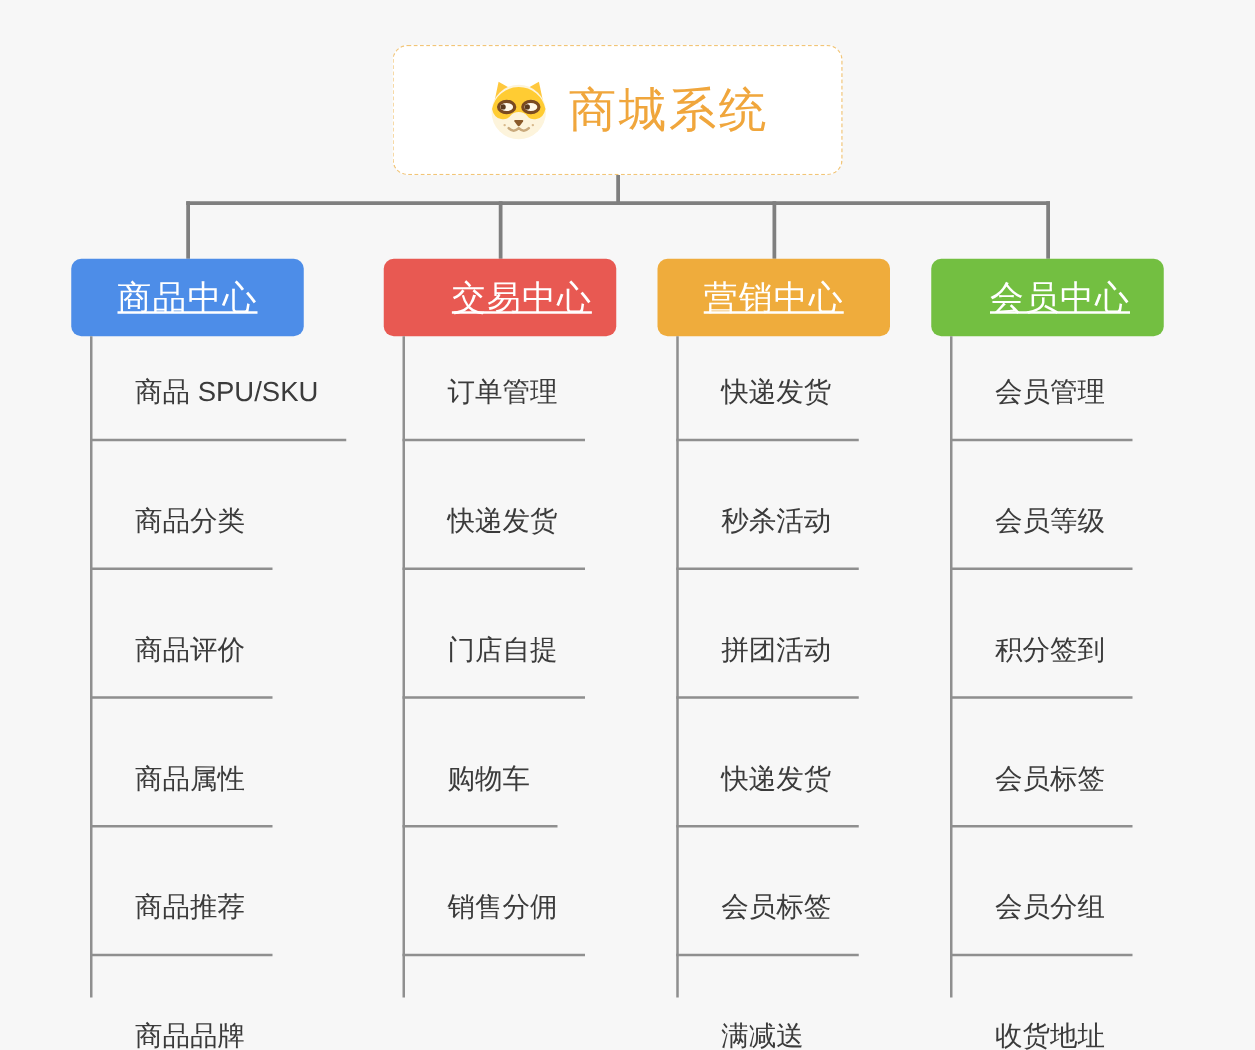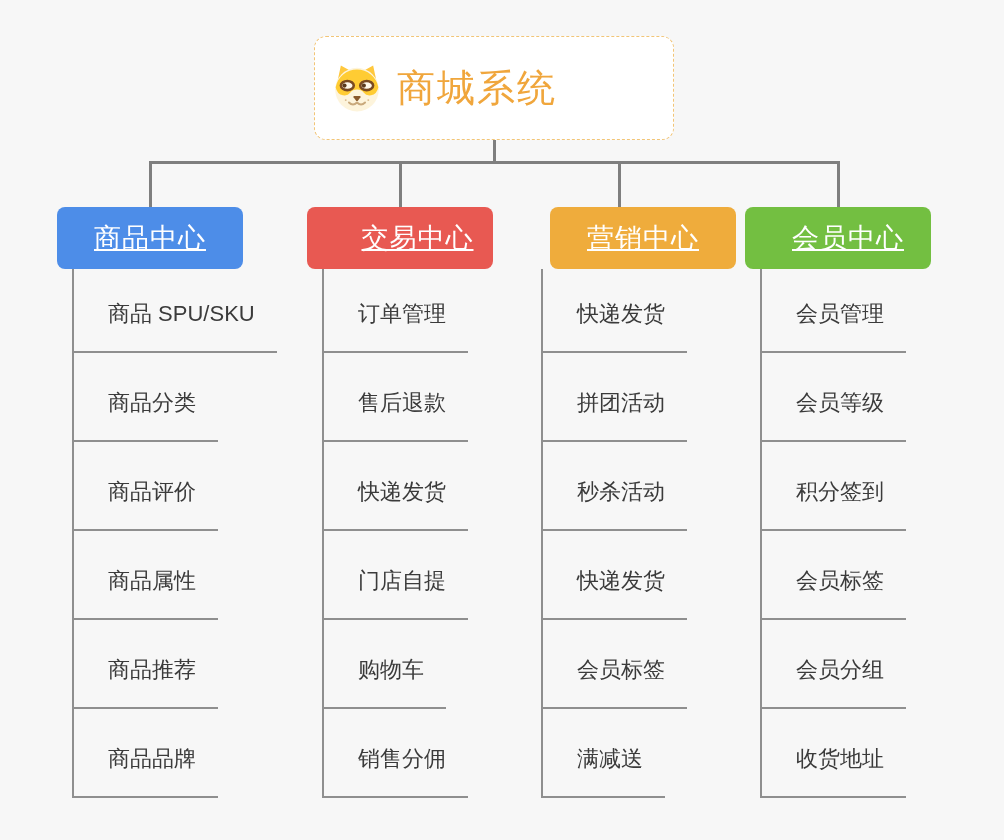--- a/index.html
+++ b/index.html
@@ -7,40 +7,40 @@
     --leaf_text:#3B3B3B; --root_border:#F2C577; --root_text:#F0A63C;
   }
   *{box-sizing:border-box; margin:0; padding:0;}
   body{font-family:"Liberation Sans","DejaVu Sans",sans-serif; background:var(--background);}
   .canvas{position:relative; width:1004px; height:840px; background:var(--background); overflow:hidden;}
 
   
   .root-node{
     position:absolute; left:314px; top:36px; width:360px; height:104px;
     background:#FFFFFF; border:1px dashed var(--root_border); border-radius:12px;
-    display:flex; align-items:center; justify-content:flex-start; gap:14px;padding-left:16px;
+    display:flex; align-items:center; justify-content:center; gap:14px;padding-left:16px;
   }
   .root-node .title{font-size:38px; color:var(--root_text); letter-spacing:2px;}
   .root-node svg{width:52px; height:50px; display:block;}
 
   
   .conn{position:absolute; background:var(--connector);}
   .conn.v{width:3px;}
   .conn.h{height:3px;}
 
   
   .branch{position:absolute; top:207px; width:260px;}
   .branch-header{
     width:186px; height:62px; border-radius:8px;
     color:#FFFFFF; font-size:27px; letter-spacing:1px;
     display:flex; align-items:center; justify-content:center;text-decoration:underline;
   }
   .trunk{position:absolute; left:15px; top:62px; width:2px; height:529px; background:var(--line);}
   .leaves{position:absolute; left:0; top:62px;}
-  .leaf-row{height:89px; display:flex; align-items:flex-end;}
+  .leaf-row{height:103px; display:flex; align-items:flex-end;}
   .leaf-row.first{height:84px;}
   .leaf{
     display:inline-block; margin-left:15px;
     padding:0 22px 22px 36px;
     border-bottom:2px solid var(--line);
     font-size:22px; color:var(--leaf_text); white-space:nowrap;
   }
 </style>
 </head>
 <body>
@@ -100,49 +100,46 @@
   </div>
 
   <div class="branch" style="left:307px;">
     <div class="branch-header" style="background: rgb(232, 89, 82); padding-left: 35px;">交易中心</div>
     <div class="trunk"></div>
     <div class="leaves">
       <div class="leaf-row first">
           <div class="leaf">订单管理</div>
         </div>
       <div class="leaf-row">
-          <div class="leaf">售后退款</div>
-        </div>
-      <div class="leaf-row">
           <div class="leaf">快递发货</div>
         </div>
       <div class="leaf-row">
           <div class="leaf">门店自提</div>
         </div>
       <div class="leaf-row">
           <div class="leaf">购物车</div>
         </div>
       <div class="leaf-row">
           <div class="leaf">销售分佣</div>
         </div>
     </div>
   </div>
 
   <div class="branch" style="left:526px;">
-    <div class="branch-header" style="background: rgb(239, 172, 60); margin-left: 24px;">营销中心</div>
+    <div class="branch-header" style="background: rgb(239, 172, 60);">营销中心</div>
     <div class="trunk"></div>
     <div class="leaves">
       <div class="leaf-row first">
           <div class="leaf">快递发货</div>
         </div>
       <div class="leaf-row">
-          <div class="leaf">拼团活动</div>
+          <div class="leaf">秒杀活动</div>
         </div>
       <div class="leaf-row">
-          <div class="leaf">秒杀活动</div>
+          <div class="leaf">拼团活动</div>
         </div>
       <div class="leaf-row">
           <div class="leaf">快递发货</div>
         </div>
       <div class="leaf-row">
           <div class="leaf">会员标签</div>
         </div>
       <div class="leaf-row">
           <div class="leaf">满减送</div>
         </div>

